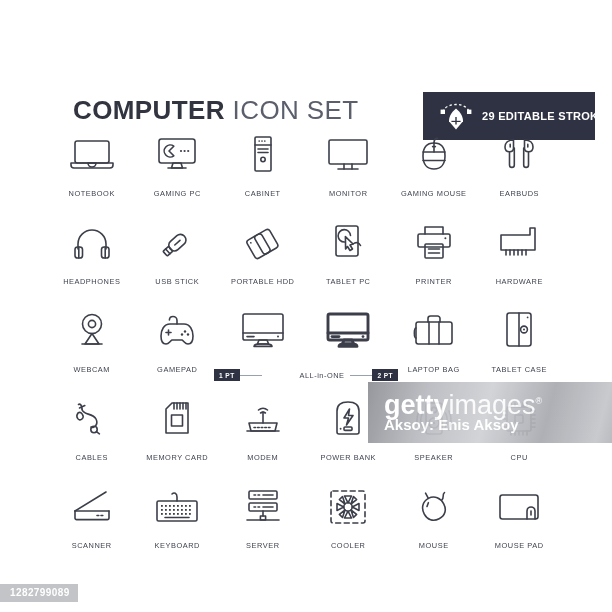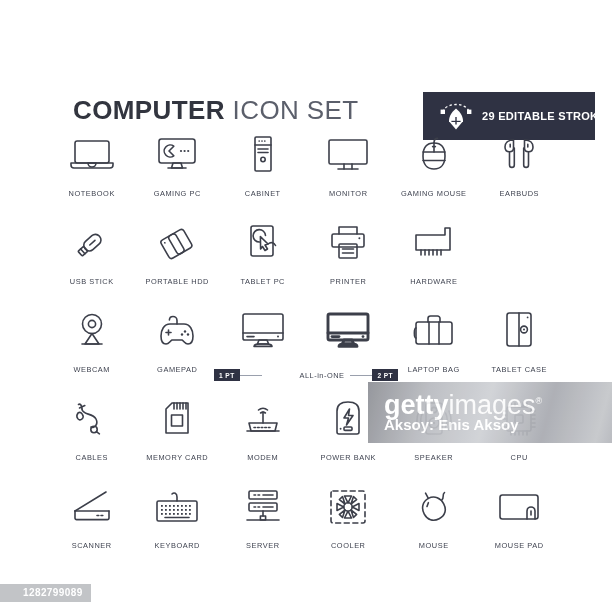--- a/index.html
+++ b/index.html
@@ -93,21 +93,21 @@
   .wm .g2{
     position:absolute;left:16px;top:34px;
     font-size:15px;font-weight:bold;color:#ffffff;white-space:nowrap;
   }
 
   
   .idbar{
     position:absolute;left:0;bottom:10px;
     background:#c2c4c7;color:#ffffff;
     font-size:10px;font-weight:bold;letter-spacing:.4px;
-    padding:3px 8px 3px 23px;line-height:12px;
+    padding:3px 8px 3px 10px;line-height:12px;
   }
 </style>
 </head>
 <body>
 
 <div class="sheet">
 
   <div class="header">
     <div class="title">
       <span class="strong">COMPUTER</span>
@@ -209,20 +209,32 @@
             <path class="st" d="M34.5 16.8 V30 a2.4 2.4 0 0 1 -4.8 0 V13"></path>
             <path class="st" d="M16.2 9.4 v2.6"></path>
             <path class="st" d="M33.8 9.4 v2.6"></path>
           </svg>
         </div>
         <div class="lbl">EARBUDS</div>
       </div>
     </div>
 
     <div class="row">
+      <div class="cell">
+        <div class="icon-box">
+          <svg viewBox="0 0 50 40" width="50" height="40">
+            <path class="st" d="M11 26 V21 A14 14 0 0 1 39 21 V26"></path>
+            <rect class="st" x="8" y="24" width="7.5" height="11" rx="2.6"></rect>
+            <rect class="st" x="34.5" y="24" width="7.5" height="11" rx="2.6"></rect>
+            <path class="st" d="M11.8 24 V35"></path>
+            <path class="st" d="M38.2 24 V35"></path>
+          </svg>
+        </div>
+        <div class="lbl">HEADPHONES</div>
+      </div>
 
       <div class="cell">
         <div class="icon-box">
           <svg viewBox="0 0 50 40" width="50" height="40">
             <g transform="rotate(-42 25 20)">
               <rect class="st" x="16" y="14.5" width="19" height="11" rx="5.2"></rect>
               <rect class="st" x="9" y="16.8" width="7.5" height="6.4" rx="1.1"></rect>
               <path class="st" d="M12.6 16.8 V23.2"></path>
               <path class="st" d="M22 20 H29"></path>
             </g>

